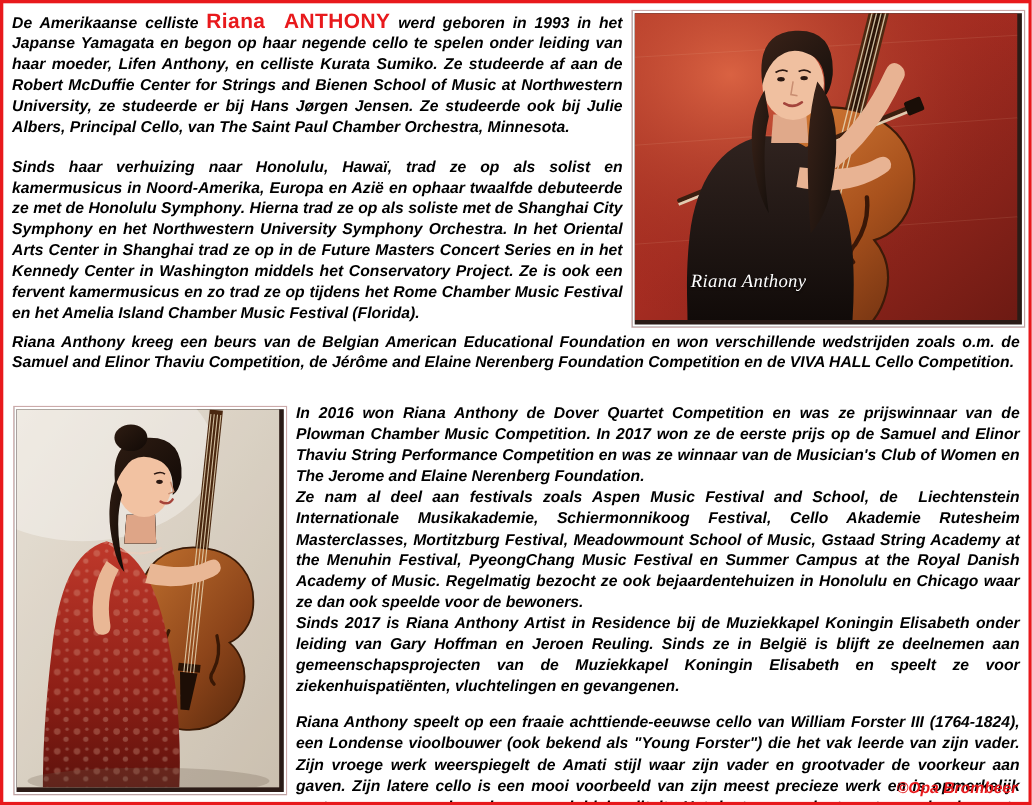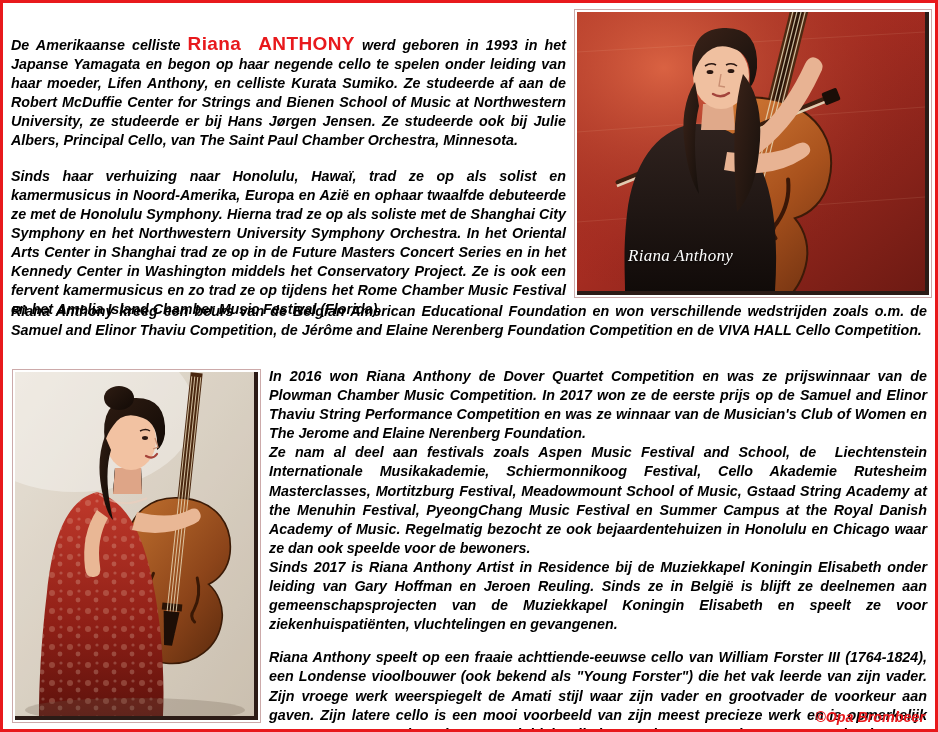--- a/index.html
+++ b/index.html
@@ -43,21 +43,21 @@
     white-space: pre-wrap;
   }
 
   
   #top-text {
     position: absolute;
     left: 8px;
     top: 7px;
     width: 555px;
   }
-  #top-text .p1 { margin-bottom: 16px; margin-top: 24px; }
+  #top-text .p1 { margin-bottom: 16px; }
   #top-text .p2 { margin-bottom: 0px; font-style: italic; }
 
   
   .name-highlight {
     color: #e8191c;
     font-weight: bold;
     font-style: normal;
     font-size: 19px;
     letter-spacing: 0.4px;
   }

